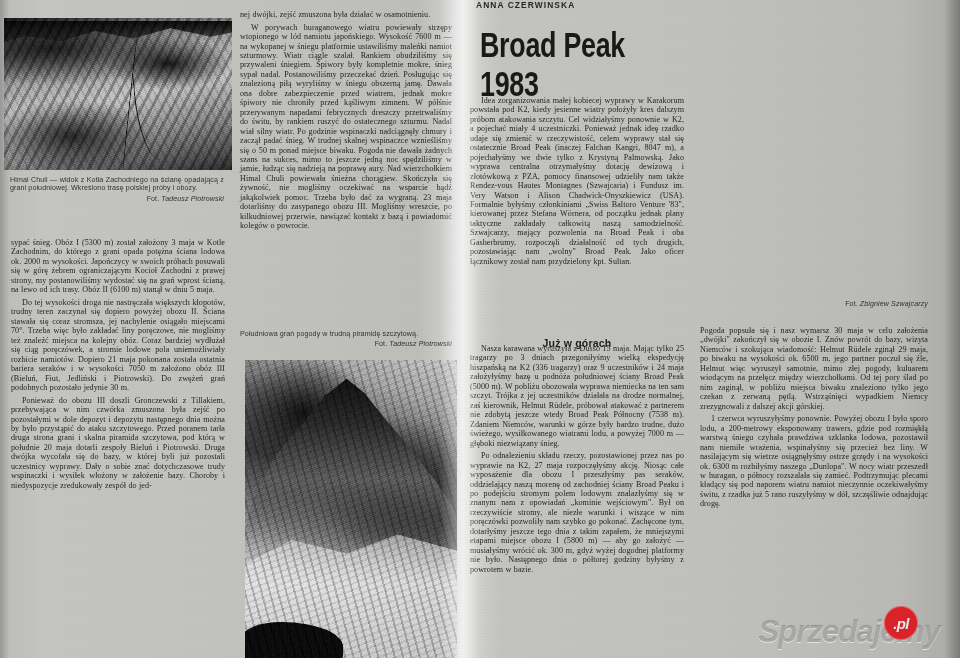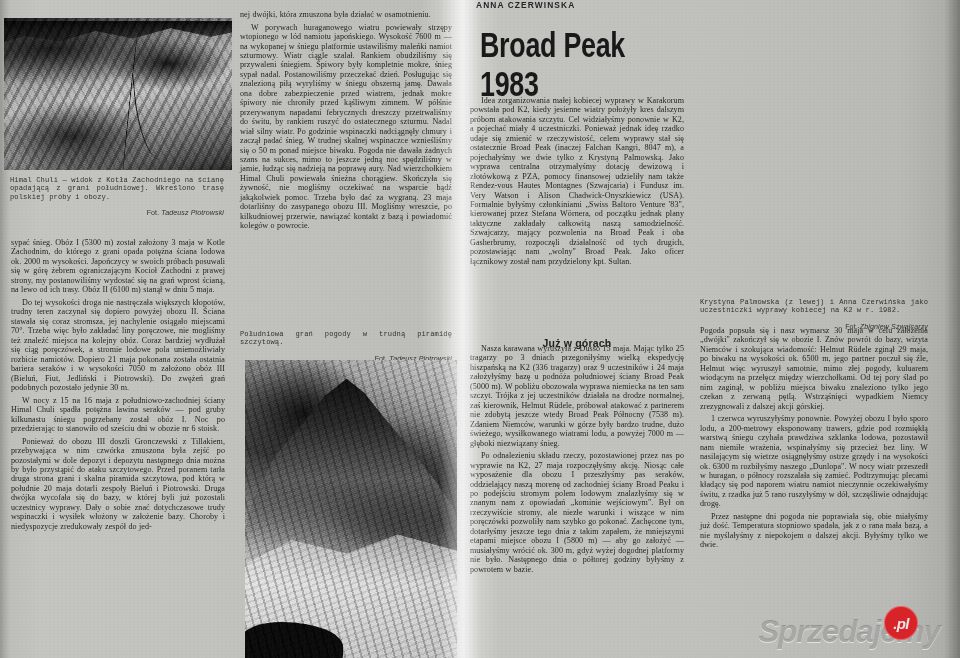--- a/index.html
+++ b/index.html
@@ -107,37 +107,37 @@
     font-size: 10.5px;
     color: #232324;
     text-align: center;
     margin: 15px 0 8px 0;
     filter: blur(0.2px);
     letter-spacing: .2px;
   }
 
   
   .caption {
-    font-family: Liberation Mono, monospace;
+    font-family: Liberation Sans, sans-serif;
     font-size: 7.1px;
     line-height: 8.4px;
     color: #34332f;
     text-align: justify;
     filter: blur(0.3px) contrast(1.15);
     opacity: .92;
     letter-spacing: .1px;
   }
   .credit {
     font-family: "Liberation Sans", sans-serif;
     font-size: 7.1px;
     color: #34332f;
     text-align: right;
     filter: blur(0.3px) contrast(1.15);
     opacity: .92;
-    margin-top: 8px;
+    margin-top: 2px;
     letter-spacing: .1px;
   }
   .credit .nm { font-style: italic; }
 
   
   .photo {
     position: relative;
     overflow: hidden;
     background: #8e8e8b;
     filter: grayscale(1) contrast(1.12) brightness(1.0);
@@ -292,28 +292,27 @@
       <div class="caption">Himal Chuli — widok z Kotła Zachodniego na ścianę opadającą z grani południowej. Wkreślono trasę polskiej próby i obozy.</div>
       <div class="credit">
         <span>Fot.</span>
         <span class="nm">Tadeusz Piotrowski</span>
       </div>
     </div>
 
     <div class="bodytext" style="position:absolute; left:7px; top:238px; width:214px;">
       <p class="noind">sypać śnieg. Obóz I (5300 m) został założony 3 maja w Kotle Zachodnim, do którego z grani opada potężna ściana lodowa ok. 2000 m wysokości. Japończycy w swoich próbach posuwali się w górę żebrem ograniczającym Kocioł Zachodni z prawej strony, my postanowiliśmy wydostać się na grań wprost ścianą, na lewo od ich trasy. Obóz II (6100 m) stanął w dniu 5 maja.</p>
       <p>Do tej wysokości droga nie nastręczała większych kłopotów, trudny teren zaczynał się dopiero powyżej obozu II. Ściana stawała się coraz stromsza, jej nachylenie osiągało miejscami 70°. Trzeba więc było zakładać liny poręczowe, nie mogliśmy też znaleźć miejsca na kolejny obóz. Coraz bardziej wydłużał się ciąg poręczówek, a stromie lodowe pola uniemożliwiały rozbicie namiotów. Dopiero 21 maja pokonana została ostatnia bariera seraków i w wysokości 7050 m założono obóz III (Bieluń, Fiut, Jedliński i Piotrowski). Do zwężeń grań podobnych pozostało jedynie 30 m.</p>
-      <p>W nocy z 15 na 16 maja z południowo-zachodniej ściany Himal Chuli spadła potężna lawina seraków — pod gruby kilkunastu śniegu pogrzebany został obóz I. Noc po przedzierając to stanowiło od sześciu dni w obozie nr 6 stoisk.</p>
       <p>Ponieważ do obozu III doszli Gronczewski z Tillakiem, przebywająca w nim czwórka zmuszona była zejść po pozostałymi w dole depozyt i depozytu następnego dnia można by było przystąpić do ataku szczytowego. Przed poranem tarła druga strona grani i skalna piramida szczytowa, pod którą w południe 20 maja dotarli zespoły Bieluń i Piotrowski. Druga dwójka wycofała się do bazy, w której byli już pozostali uczestnicy wyprawy. Dały o sobie znać dotychczasowe trudy wspinaczki i wysiłek włożony w założenie bazy. Choroby i niedyspozycje zredukowały zespół do jed-</p>
     </div>
   </div>
 
   <div class="col col-2">
     <div class="bodytext" style="position:absolute; left:4px; top:10px; width:212px;">
-      <p class="noind">nej dwójki, która zmuszona była działać w osamotnieniu.</p>
+      <p class="noind">nej dwójki, zejść zmuszona była działać w osamotnieniu.</p>
       <p>W porywach huraganowego wiatru powiewały strzępy wtopionego w lód namiotu japońskiego. Wysokość 7600 m — na wykopanej w śniegu platformie ustawiliśmy maleńki namiot szturmowy. Wiatr ciągle szalał. Rankiem obudziliśmy się przywaleni śniegiem. Śpiwory były kompletnie mokre, śnieg sypał nadal. Postanowiliśmy przeczekać dzień. Posługując się znalezioną piłą wyryliśmy w śniegu obszerną jamę. Dawała ona dobre zabezpieczenie przed wiatrem, jednak mokre śpiwory nie chroniły przed kąśliwym zimnem. W półśnie przerywanym napadami febrycznych dreszczy przetrwaliśmy do świtu, by rankiem ruszyć do ostatecznego szturmu. Nadal wiał silny wiatr. Po godzinie wspinaczki nadciągnęły chmury i zaczął padać śnieg. W trudnej skalnej wspinaczce wznieśliśmy się o 50 m ponad miejsce biwaku. Pogoda nie dawała żadnych szans na sukces, mimo to jeszcze jedną noc spędziliśmy w jamie, łudząc się nadzieją na poprawę aury. Nad wierzchołkiem Himal Chuli powiewała śnieżna chorągiew. Skończyła się żywność, nie mogliśmy oczekiwać na wsparcie bądź jakąkolwiek pomoc. Trzeba było dać za wygraną. 23 maja dotarliśmy do zasypanego obozu III. Mogliśmy wreszcie, po kilkudniowej przerwie, nawiązać kontakt z bazą i powiadomić kolegów o powrocie.</p>
     </div>
 
     <div style="position:absolute; left:4px; top:330px; width:212px;">
       <div class="caption">Południowa grań pogody w trudną piramidę szczytową.</div>
       <div class="credit">
         <span>Fot.</span>
         <span class="nm">Tadeusz Piotrowski</span>
       </div>
     </div>
@@ -341,31 +340,29 @@
 
     <div class="bodytext" style="position:absolute; left:4px; top:344px; width:214px;">
       <p>Nasza karawana wyruszyła z Dusso 15 maja. Mając tylko 25 tragarzy po 3 dniach przegoniłyśmy wielką ekspedycję hiszpańską na K2 (336 tragarzy) oraz 9 uczestników i 24 maja założyłyśmy bazę u podnóża południowej ściany Broad Peak (5000 m). W pobliżu obozowała wyprawa niemiecka na ten sam szczyt. Trójka z jej uczestników działała na drodze normalnej, zaś kierownik, Helmut Rüdele, próbował atakować z partnerem nie zdobytą jeszcze wtedy Broad Peak Północny (7538 m). Zdaniem Niemców, warunki w górze były bardzo trudne, dużo świeżego, wysiłkowanego wiatrami lodu, a powyżej 7000 m — głęboki niezwiązany śnieg.</p>
       <p>Po odnalezieniu składu rzeczy, pozostawionej przez nas po wyprawie na K2, 27 maja rozpoczęłyśmy akcję. Niosąc całe wyposażenie dla obozu I przeszłyśmy pas seraków, oddzielający naszą morenę od zachodniej ściany Broad Peaku i po podejściu stromym polem lodowym znalazłyśmy się w znanym nam z opowiadań „kominie wejściowym". Był on rzeczywiście stromy, ale niezłe warunki i wiszące w nim poręczówki pozwoliły nam szybko go pokonać. Zachęcone tym, dotarłyśmy jeszcze tego dnia z takim zapałem, że mniejszymi etapami miejsce obozu I (5800 m) — aby go założyć — musiałyśmy wrócić ok. 300 m, gdyż wyżej dogodnej platformy nie było. Następnego dnia o półtorej godziny byłyśmy z powrotem w bazie.</p>
     </div>
   </div>
 
   <div class="col col-4">
 
     <div style="position:absolute; left:2px; top:298px; width:228px;">
-      <div class="caption">Krystyna Palmowska (z lewej) i Anna Czerwińska jako uczestniczki wyprawy kobiecej na K2 w r. 1982.</div>
       <div class="credit">
         <span>Fot.</span>
         <span class="nm">Zbigniew Szwajcarzy</span>
       </div>
     </div>
 
     <div class="bodytext" style="position:absolute; left:2px; top:326px; width:228px;">
       <p class="noind">Pogoda popsuła się i nasz wymarsz 30 maja w celu założenia „dwójki" zakończył się w obozie I. Znów powrót do bazy, wizyta Niemców i szokująca wiadomość: Helmut Rüdele zginął 29 maja, po biwaku na wysokości ok. 6500 m, jego partner poczuł się źle, Helmut więc wyruszył samotnie, mimo złej pogody, kuluarem wiodącym na przełęcz między wierzchołkami. Od tej pory ślad po nim zaginął, w pobliżu miejsca biwaku znaleziono tylko jego czekan z zerwaną pętlą. Wstrząśnięci wypadkiem Niemcy zrezygnowali z dalszej akcji górskiej.</p>
       <p>1 czerwca wyruszyłyśmy ponownie. Powyżej obozu I było sporo lodu, a 200-metrowy eksponowany trawers, gdzie pod rozmiękłą warstwą śniegu czyhała prawdziwa szklanka lodowa, pozostawił nam niemiłe wrażenia, wspinałyśmy się przecież bez liny. W nasilającym się wietrze osiągnęłyśmy ostrze grzędy i na wysokości ok. 6300 m rozbiłyśmy naszego „Dunlopa". W nocy wiatr przeszedł w huragan, o północy rozszalała się zamieć. Podtrzymując plecami kładący się pod naporem wiatru namiot nieczynnie oczekiwałyśmy świtu, z rzadka już 5 rano ruszyłyśmy w dół, szczęśliwie odnajdując drogę.</p>
-      <p>Przez następne dni pogoda nie poprawiała się, obie miałyśmy już dość. Temperatura stopniowo spadała, jak z o rana mała bazą, a nie myślałyśmy z niepokojem o dalszej akcji. Byłyśmy tylko we dwie.</p>
     </div>
   </div>
 
   <div class="gutter"></div>
   <div class="edge-left"></div>
   <div class="edge-right"></div>
   <div class="grain"></div>
 
   <div class="pagenum">44</div>
 

